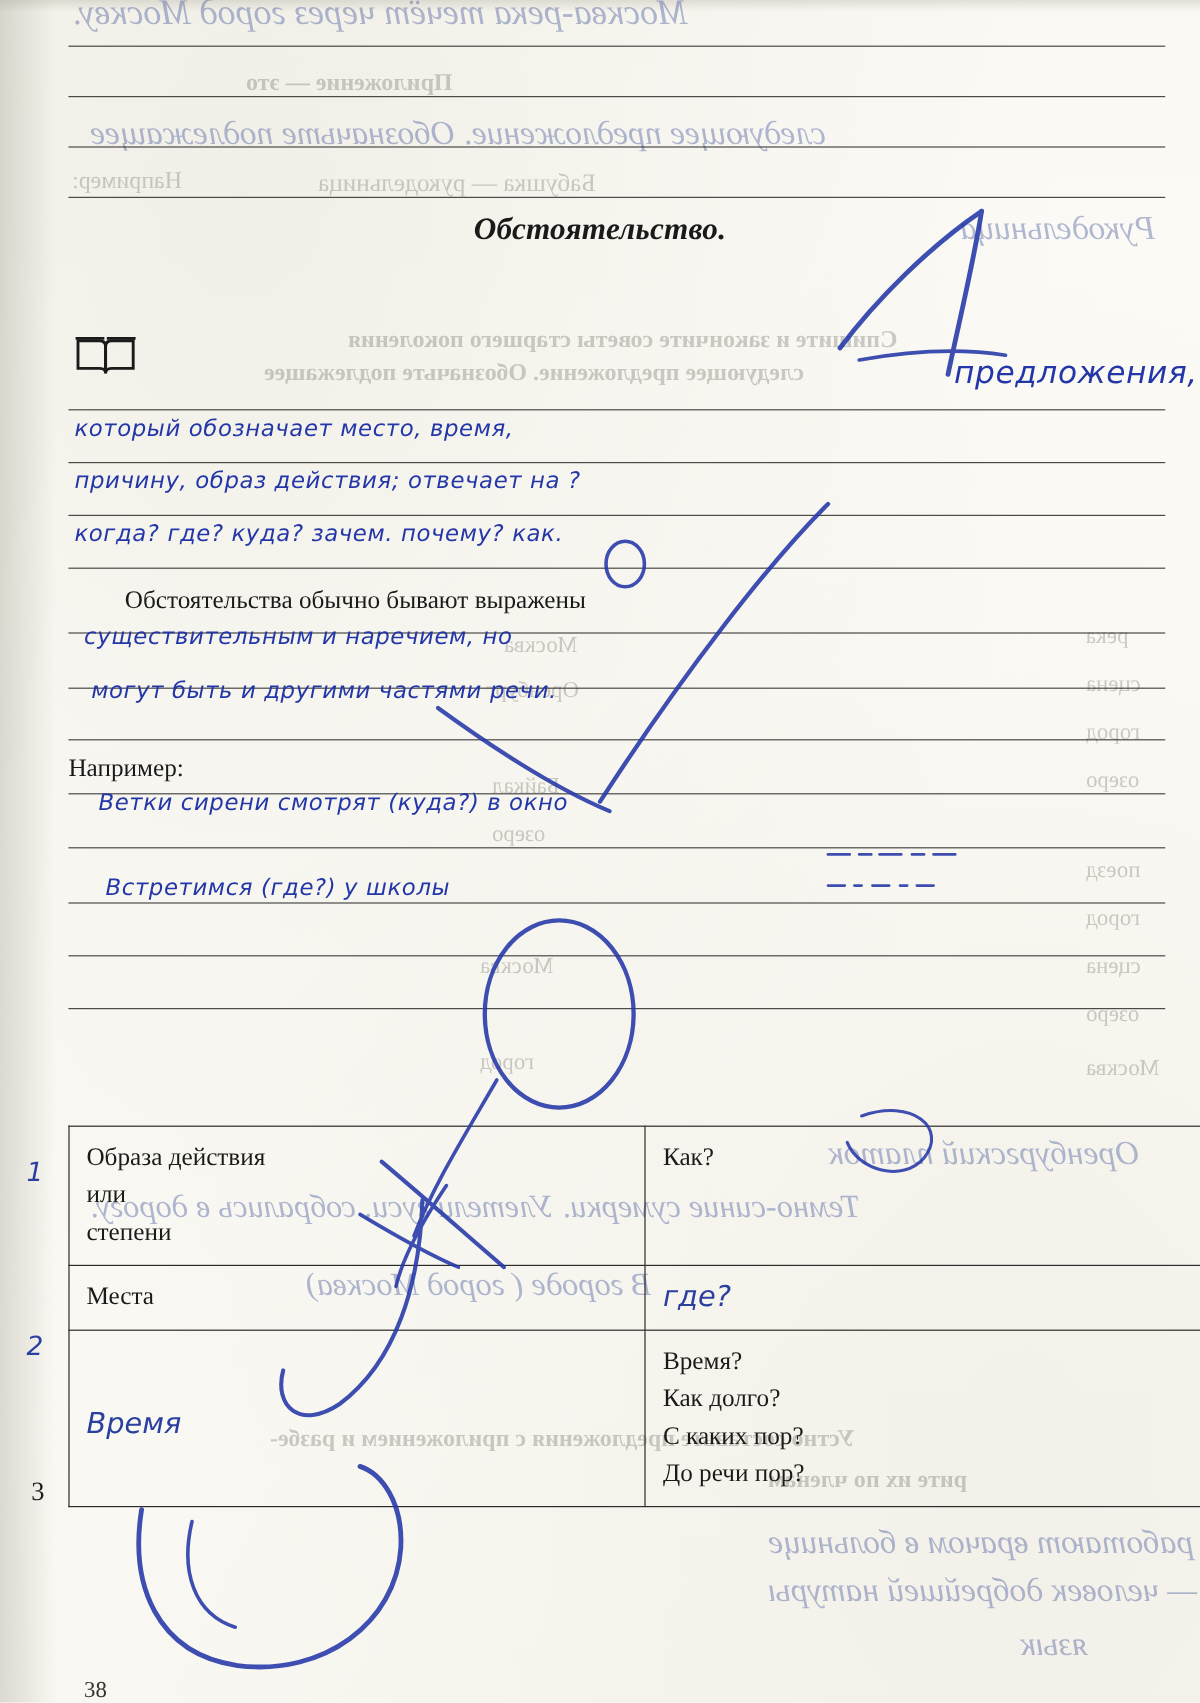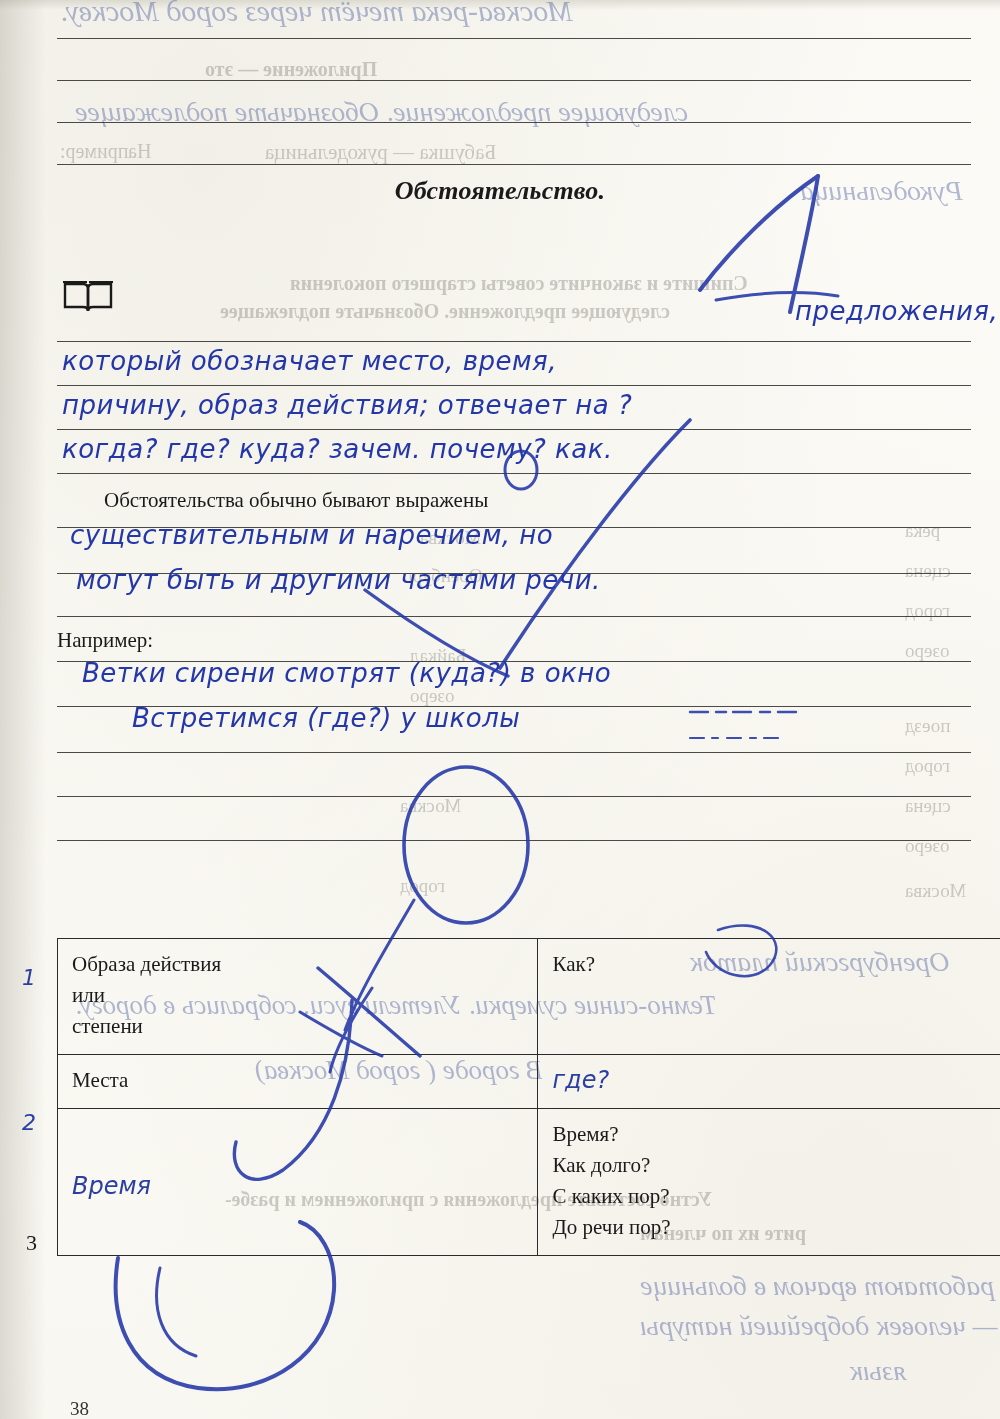--- a/index.html
+++ b/index.html
@@ -136,21 +136,21 @@
     font-style: italic;
     font-size: 22px;
   }
 
   
   .hw {
     position: absolute;
     color: #2437a8;
     font-family: "DejaVu Sans", sans-serif;
     font-style: italic;
-    font-size: 26px;
+    font-size: 19px;
     letter-spacing: .5px;
     white-space: nowrap;
     transform-origin: left center;
   }
 
   .page-no {
     position: absolute;
     left: 70px;
     top: 1398px;
     font-size: 19px;
@@ -274,21 +274,21 @@
   <div class="rownum" style="top:1110px;">2</div>
   <div class="rownum" style="left:26px; top:1230px; font-family:'Liberation Serif',serif; font-style:normal; color:#1a1a1a;">3</div>
 
   <div class="hw" style="left:795px; top:296px; font-size:26px;">предложения,</div>
   <div class="hw" style="left:62px;  top:346px;">который обозначает место, время,</div>
   <div class="hw" style="left:62px;  top:390px;">причину, образ действия; отвечает на ?</div>
   <div class="hw" style="left:62px;  top:434px;">когда? где? куда? зачем. почему? как.</div>
   <div class="hw" style="left:70px;  top:520px;">существительным и наречием, но</div>
   <div class="hw" style="left:76px;  top:565px;">могут быть и другими частями речи.</div>
   <div class="hw" style="left:82px;  top:658px;">Ветки сирени смотрят (куда?) в окно</div>
-  <div class="hw" style="left:88px;  top:703px;margin-left:44px;">Встретимся (где?) у школы</div>
+  <div class="hw" style="left:88px;  top:729px;">Встретимся (где?) у школы</div>
 
   <svg class="ink" viewBox="0 0 1000 1419">
     <g fill="none" stroke="#2437a8" stroke-width="3.4" stroke-linecap="round" opacity="0.88">
 
       <path d="M700 290 C 730 250, 775 205, 818 176" stroke-width="4"></path>
       <path d="M818 176 C 812 215, 800 265, 790 312" stroke-width="4"></path>
       <path d="M716 300 C 760 292, 800 290, 838 296" stroke-width="3"></path>
 
       <path d="M690 420 C 640 470, 570 560, 500 668" stroke-width="3.6"></path>
       <path d="M365 590 C 420 630, 470 660, 508 676" stroke-width="3.4"></path>

